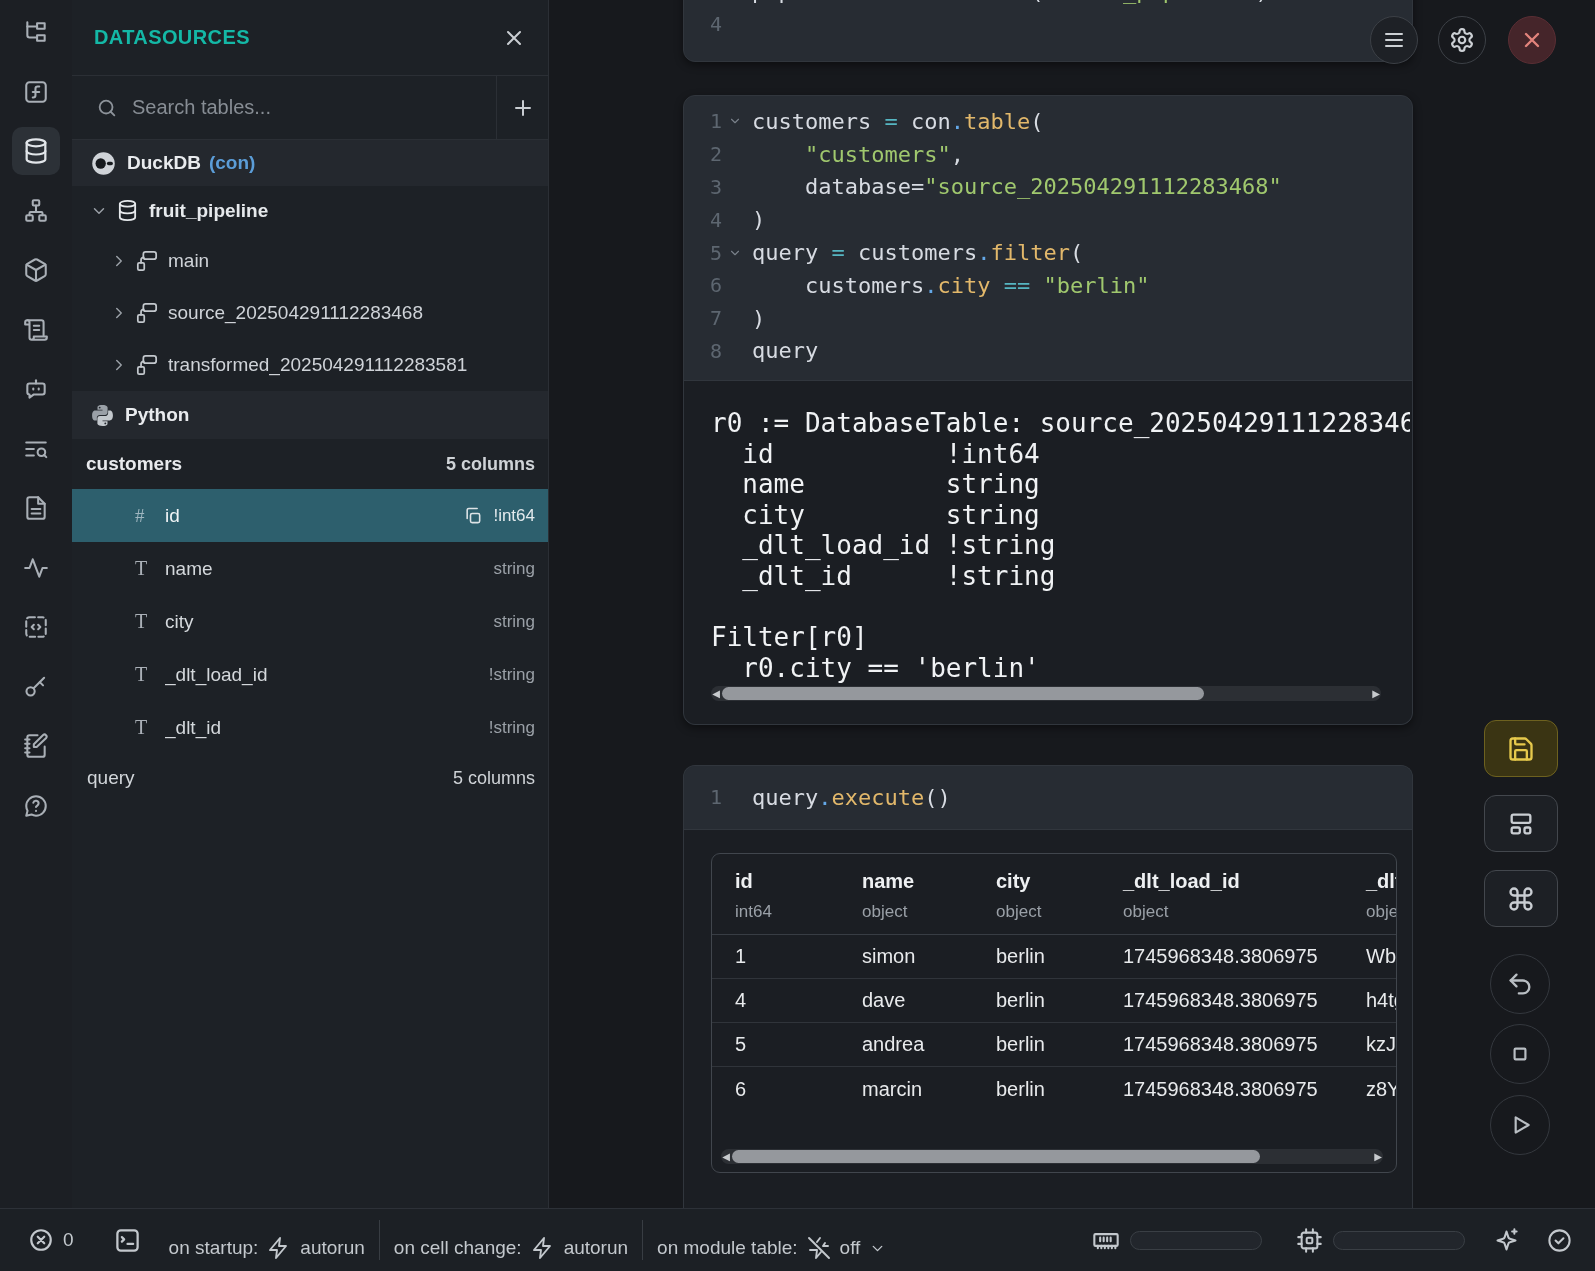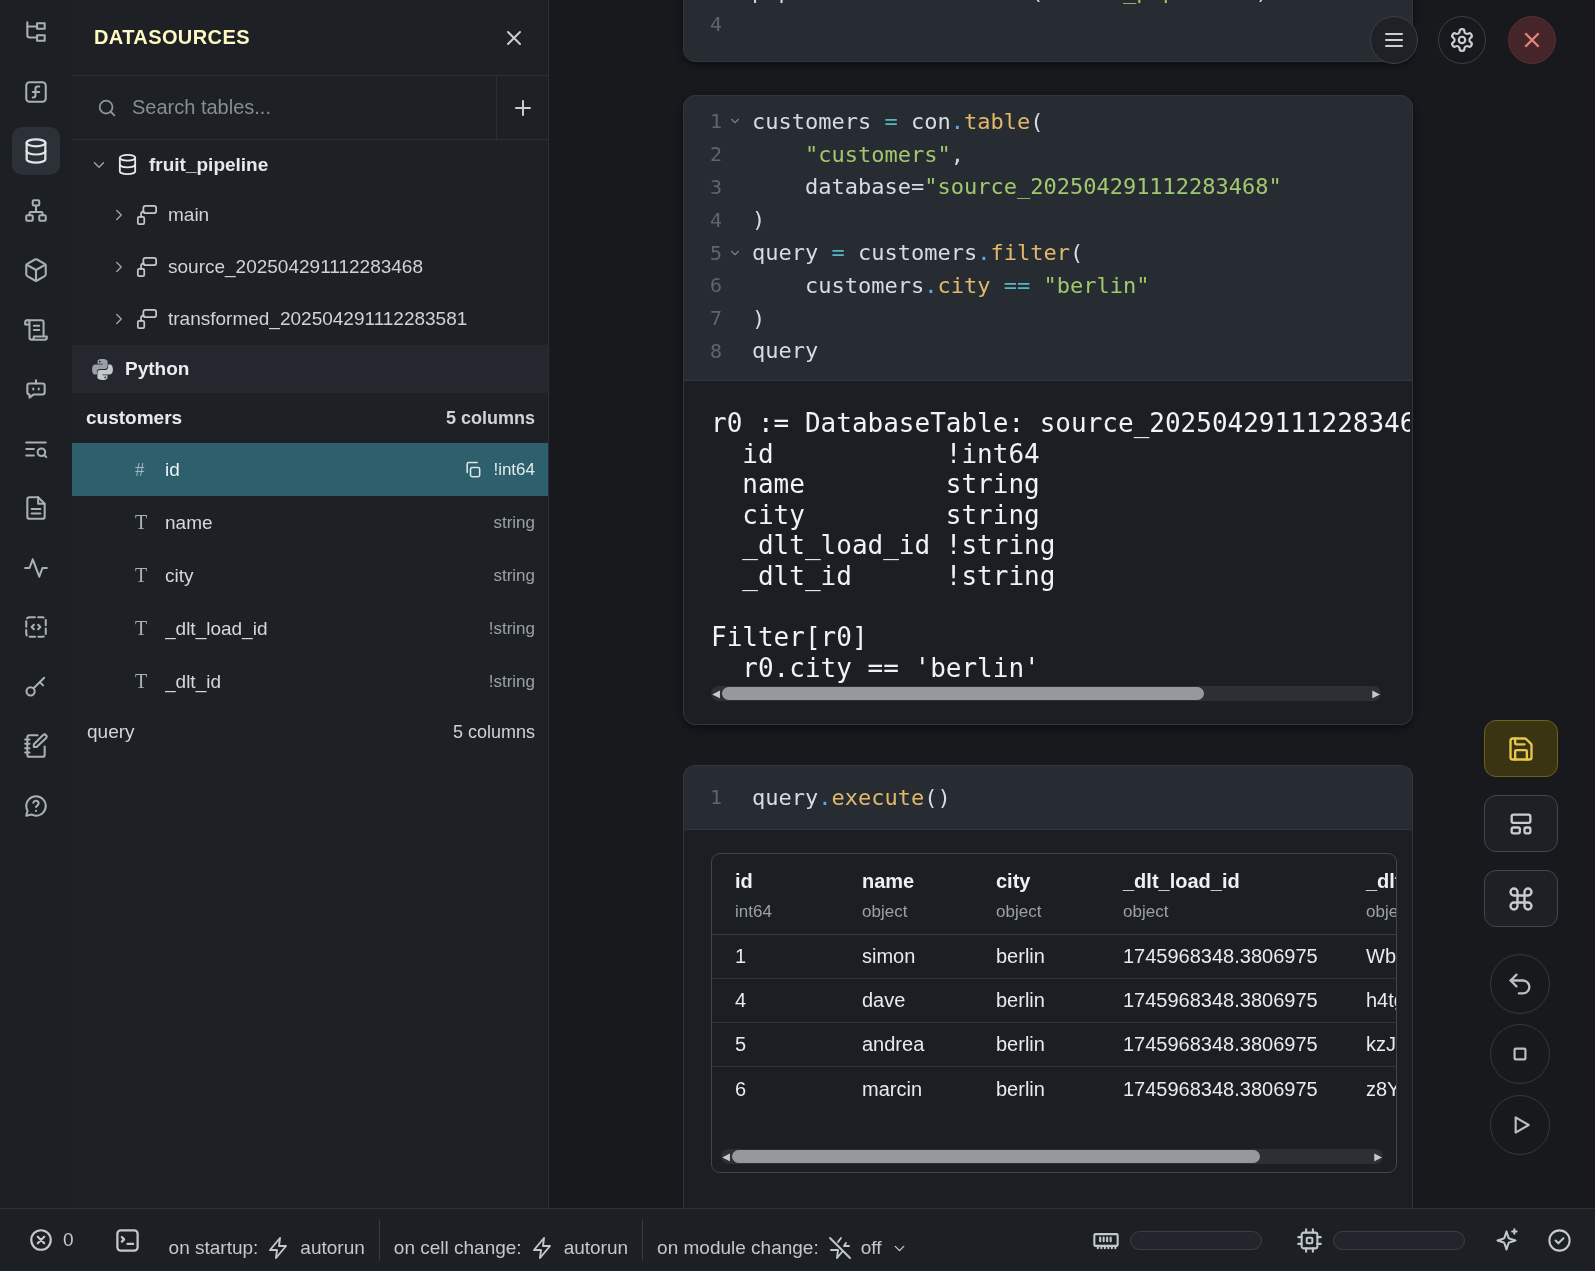--- a/index.html
+++ b/index.html
@@ -27,21 +27,21 @@
   
   #sidebar {
     position:absolute; left:72px; top:0; width:477px; height:1208px;
     background:#1d2126; border-right:1px solid #2b2f35; z-index:2;
     display:flex; flex-direction:column;
   }
   .sb-header {
     height:76px; border-bottom:1px solid #2b2f35; display:flex;
     align-items:center; padding:0 22px; flex:0 0 auto;
   }
-  .sb-title { font-size:20px; font-weight:bold; color:#fef9c3; letter-spacing:.4px; flex:1; }
+  .sb-title { font-size:20px; font-weight:bold; color:#14b8a6; letter-spacing:.4px; flex:1; }
   .sb-close { color:#c9cdd2; cursor:pointer; }
   .sb-search {
     height:64px; border-bottom:1px solid #2b2f35; display:flex; align-items:center;
     flex:0 0 auto;
   }
   .sb-search .mag { margin:0 14px 0 24px; color:#8d939a; }
   .sb-search input {
     flex:1; background:transparent; border:none; outline:none;
     font-size:20px; color:#f97316; font-family:"Liberation Sans",sans-serif;
     min-width:0;
@@ -338,20 +338,31 @@
           </svg>
       </span>
       <input type="text" placeholder="Search tables..." style="">
       <span class="sb-plus">
         <svg width="24" height="24" viewBox="0 0 24 24" fill="none" stroke="currentColor" stroke-width="2" stroke-linecap="round">
             <path d="M12 5v14M5 12h14"></path>
           </svg>
       </span>
     </div>
     <div class="tree">
+        <div class="trow trow-engine">
+          <span class="ticon">
+            <svg width="27" height="27" viewBox="0 0 24 24">
+              <circle cx="12" cy="12" r="10" fill="#cfd3d8"></circle>
+              <circle cx="9.5" cy="12" r="4.6" fill="#171a1e"></circle>
+              <rect x="15" y="10.4" width="5.4" height="3.2" rx="1.6" fill="#171a1e"></rect>
+            </svg>
+          </span>
+   <span>DuckDB</span>
+          <span class="conn">(con)</span>
+        </div>
         <div class="trow trow-db">
           <span class="chev">
             <svg width="18" height="18" viewBox="0 0 24 24" fill="none" stroke="currentColor" stroke-width="1.9" stroke-linecap="round" stroke-linejoin="round">
               <path d="m6 9 6 6 6-6"></path>
             </svg>
           </span>
    <span class="ticon" style="color:#e6e9ec;">
             <svg width="23" height="23" viewBox="0 0 24 24" fill="none" stroke="currentColor" stroke-width="1.9" stroke-linecap="round" stroke-linejoin="round">
               <ellipse cx="12" cy="5" rx="8" ry="3"></ellipse>
               <path d="M4 5v14c0 1.7 3.6 3 8 3s8-1.3 8-3V5"></path>
@@ -703,21 +714,21 @@
           <span>on cell change:</span>
     <span class="sb-ico">
             <svg width="24" height="24" viewBox="0 0 24 24" fill="none" stroke="currentColor" stroke-width="1.9" stroke-linecap="round" stroke-linejoin="round">
               <path d="M13 2 3 14h7l-1 8 10-12h-7l1-8z"></path>
             </svg>
           </span>
     <span>autorun</span>
     </span>
         <span class="sdivider"></span>
         <span class="stoggle">
-          <span>on module change:</span>
+          <span>on module table:</span>
     <span class="sb-ico">
             <svg width="24" height="24" viewBox="0 0 24 24" fill="none" stroke="currentColor" stroke-width="1.9" stroke-linecap="round" stroke-linejoin="round">
               <path d="M13 2 10 6"></path>
               <path d="M3 14h7l-1 8 5-6"></path>
               <path d="M21 10h-5l2-3"></path>
               <path d="m2 2 20 20"></path>
             </svg>
           </span>
     <span>off</span>
     <span class="sb-ico">

